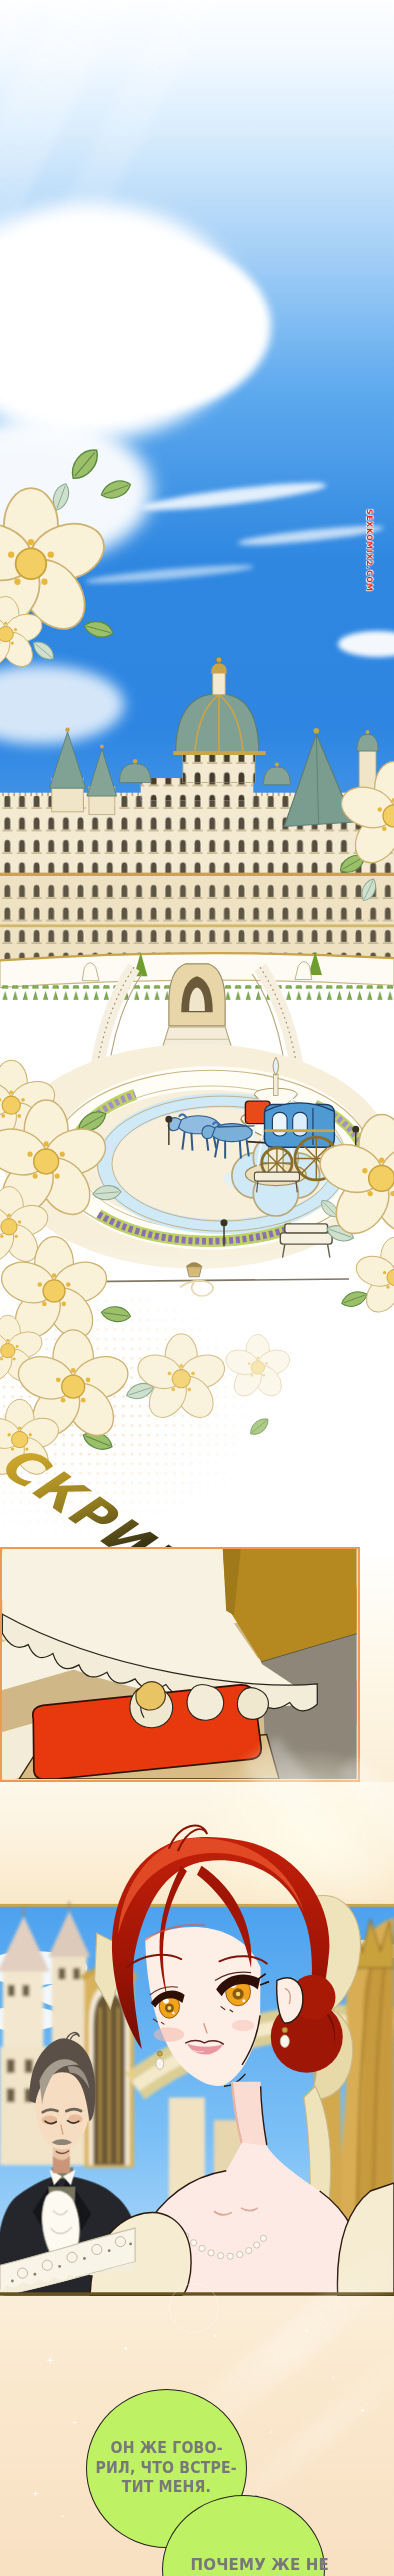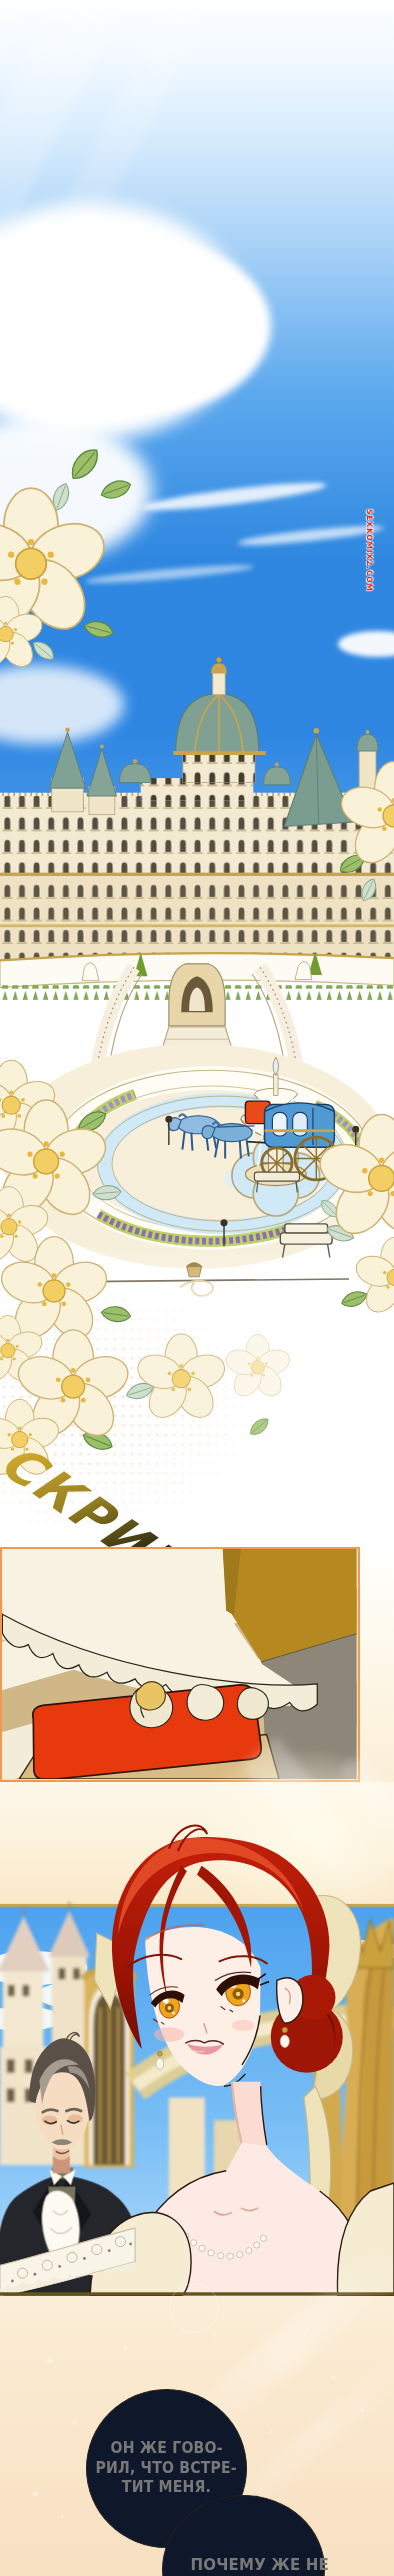--- a/index.html
+++ b/index.html
@@ -43,21 +43,21 @@
   
   .bottom{left:0;top:2296px;width:394px;height:280px;
     background:linear-gradient(180deg,#fbeed8 0%,#fae8cd 35%,#f8e0c2 100%);}
   .streak{position:absolute;background:linear-gradient(90deg,rgba(255,255,255,0),rgba(255,255,255,.6),rgba(255,255,255,0));
     filter:blur(5.6px);transform-origin:center;}
   .ring{position:absolute;border:1.1px solid rgba(255,255,255,.65);border-radius:50%;}
   .star{position:absolute;background:#ffffff;opacity:.95;
     clip-path:polygon(50% 0,58% 42%,100% 50%,58% 58%,50% 100%,42% 58%,0 50%,42% 42%);}
   .dot{position:absolute;background:#ffffff;border-radius:50%;opacity:.8;}
   
-  .bubble{position:absolute;background:#0f172a;border:1.7px solid #25221c;border-radius:50%;
+  .bubble{position:absolute;background:#bef264;border:1.7px solid #25221c;border-radius:50%;
     display:flex;flex-direction:column;align-items:center;justify-content:center;
     text-align:center;color:#787878;font-weight:bold;}
   .bubble .ln{display:block;font-size:15px;line-height:1.3;letter-spacing:0.2px;transform:scaleX(.94);white-space:nowrap;}
   .bubble2txt{position:absolute;color:#787878;font-weight:bold;font-size:16px;letter-spacing:0.2px;
     transform:scaleX(.94);white-space:nowrap;}
   svg{display:block;}
 </style>
 </head>
 <body>
 

